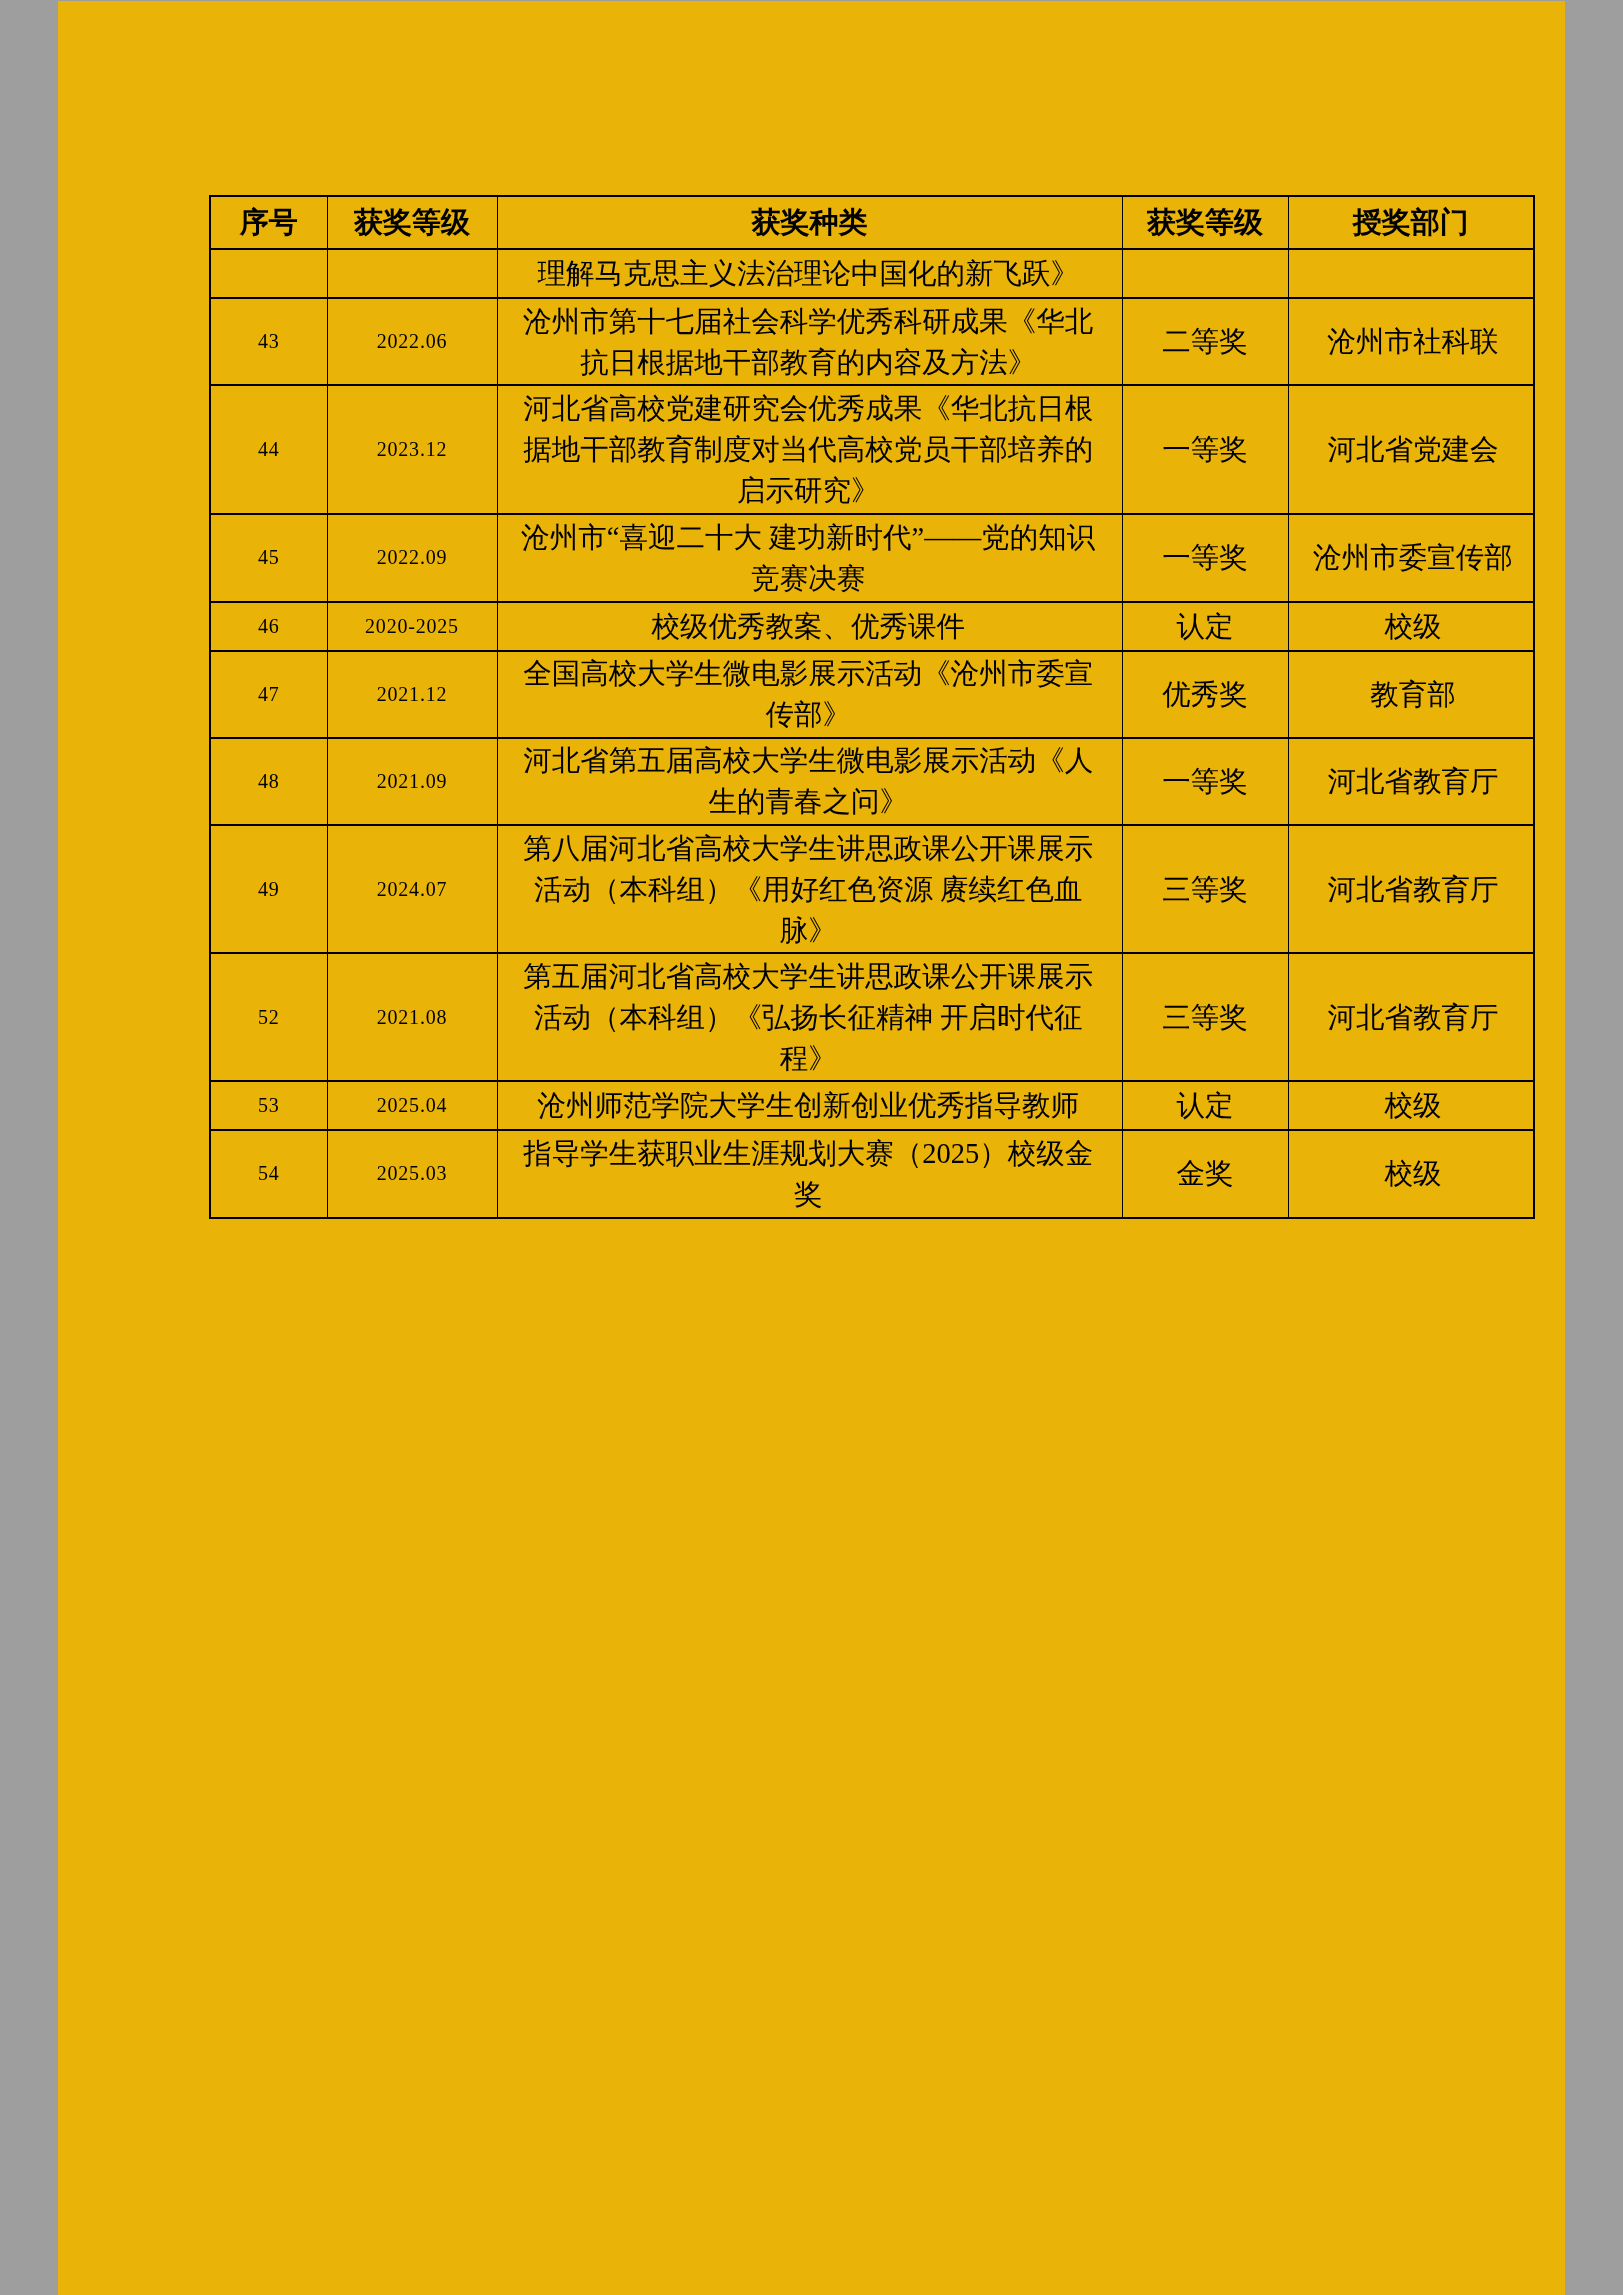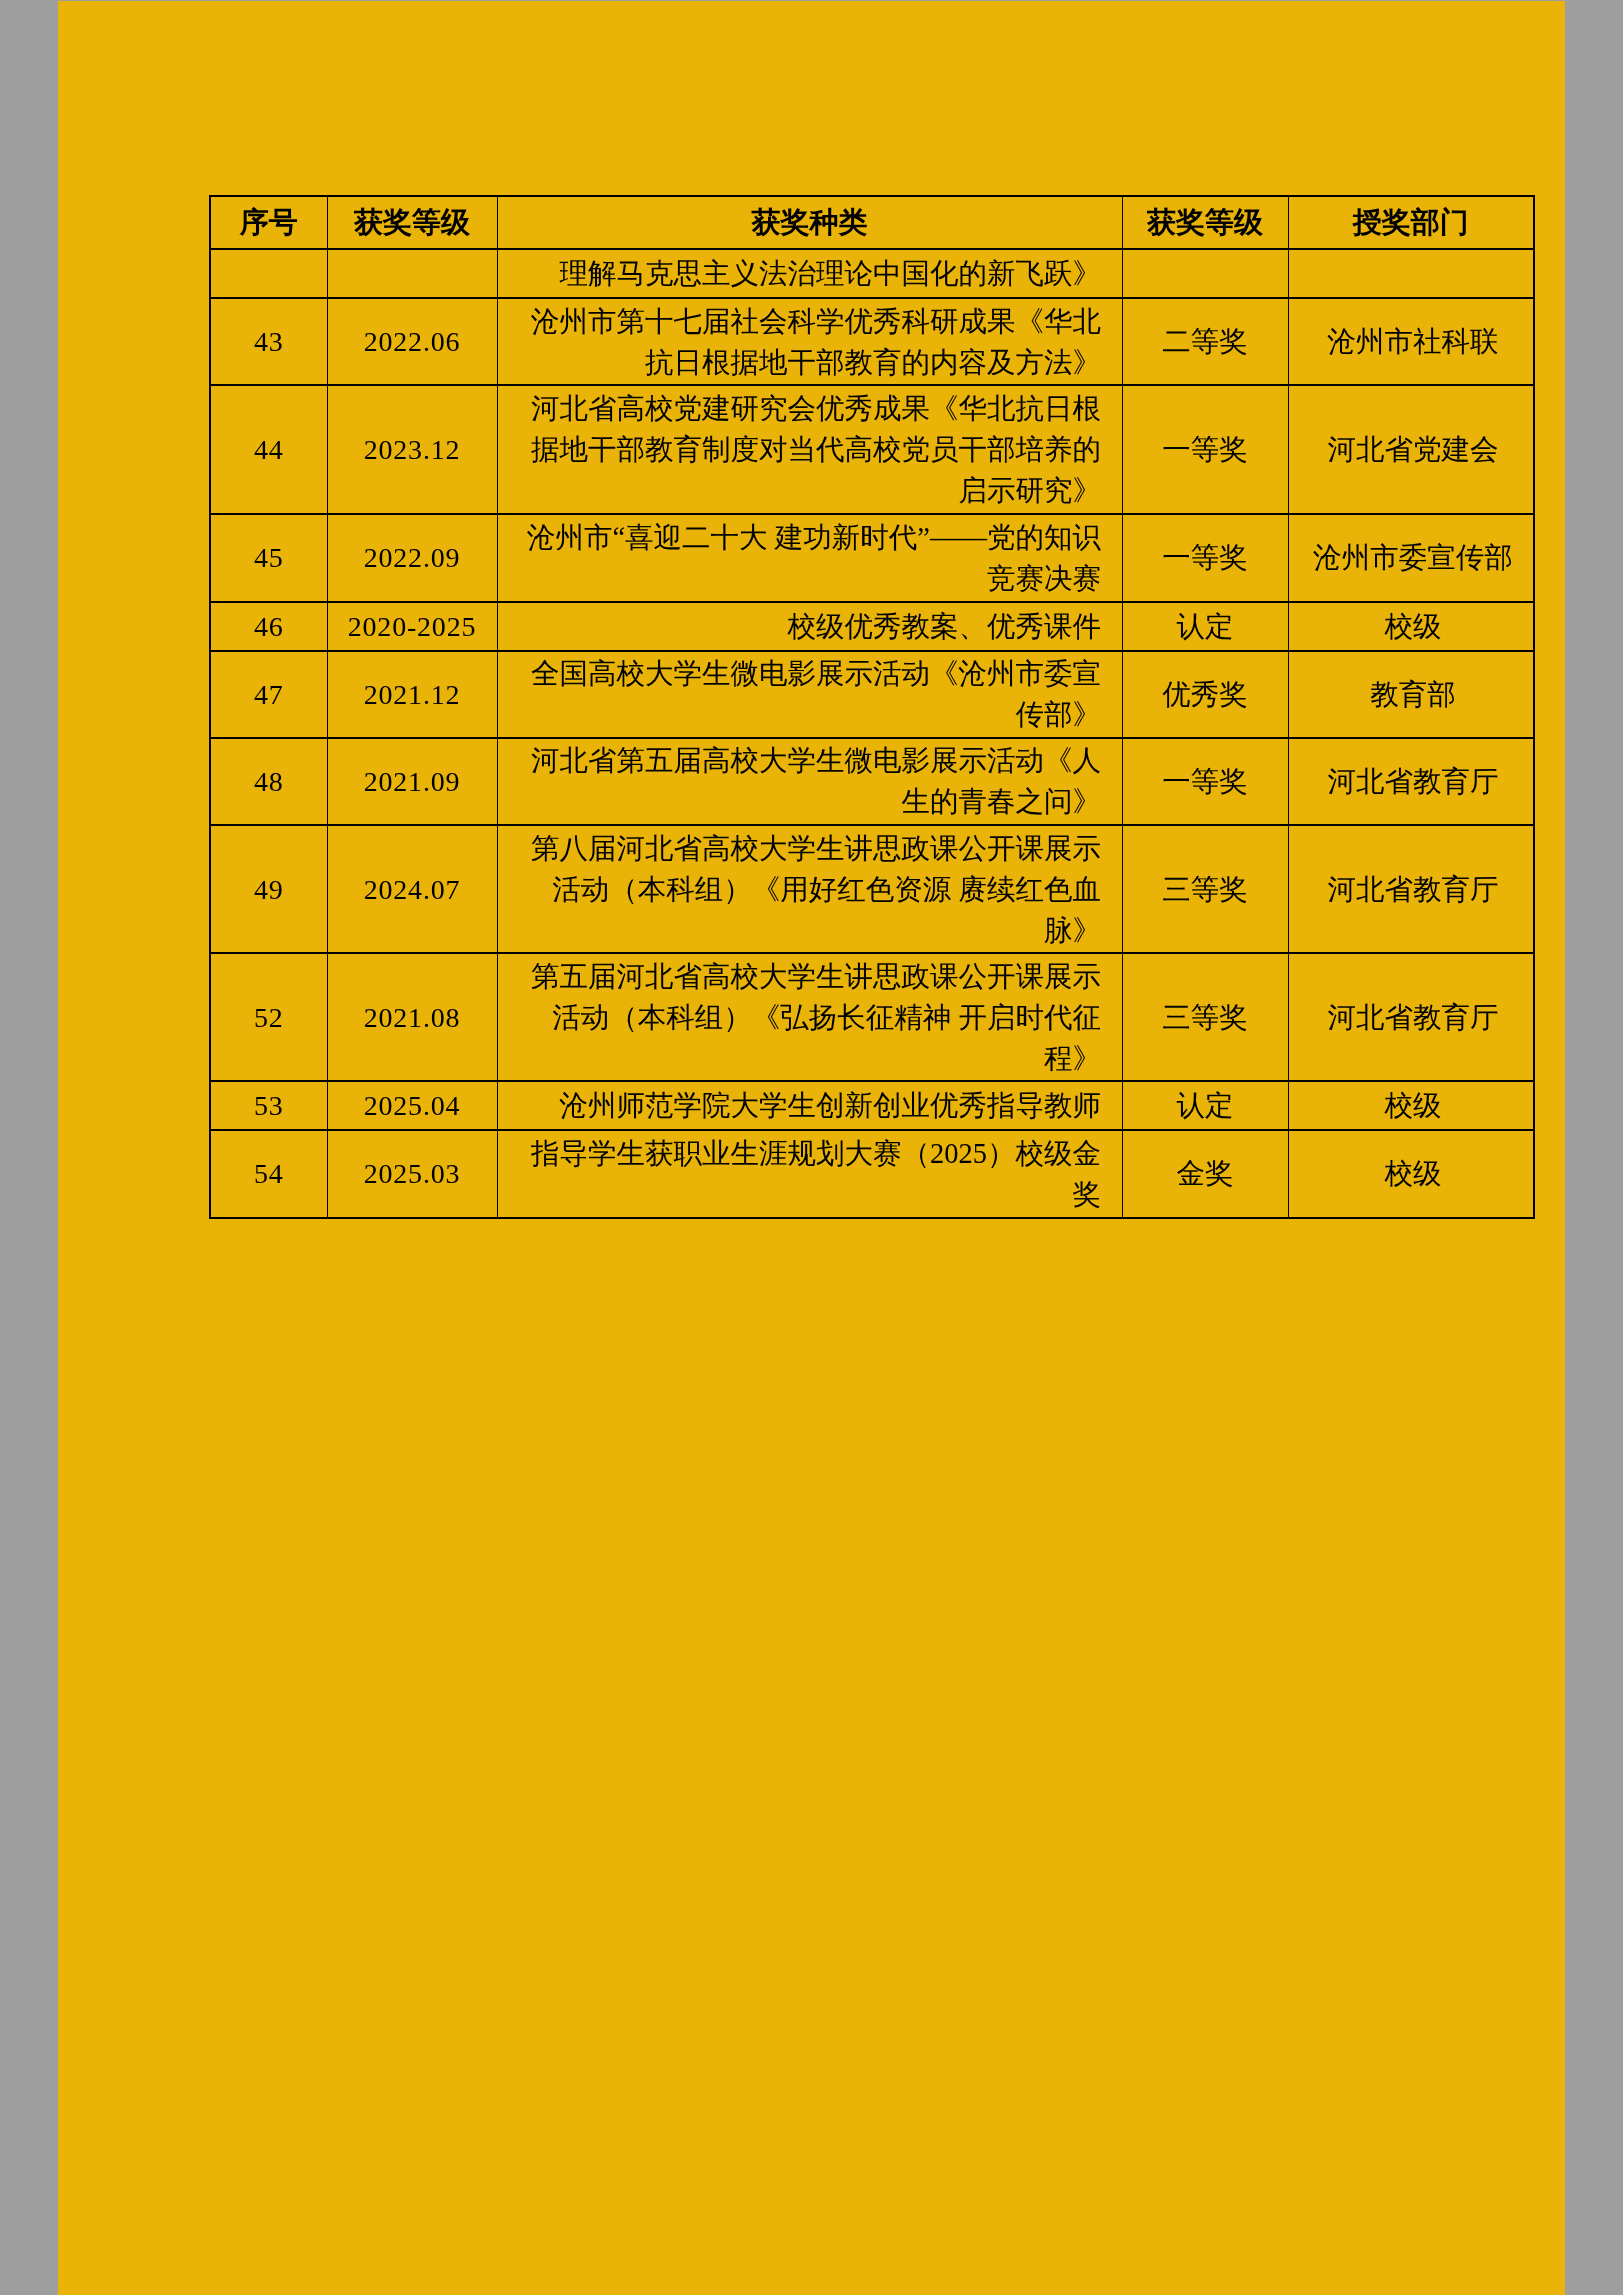--- a/index.html
+++ b/index.html
@@ -39,28 +39,28 @@
     overflow: hidden;
     word-break: break-all;
   }
   table.awards th {
     font-weight: bold;
     font-size: 29px;
     height: 48px;
   }
   
   table.awards td.cell-type {
-    text-align: right;
+    text-align: center;
     padding-left: 18px;
     padding-right: 20.6px;
   }
   
   table.awards td.cell-no,
   table.awards td.cell-date {
-    font-size: 28px;
+    font-size: 20px;
     letter-spacing: 0.8px;
   }
   table.awards td.cell-dept {
     padding-left: 11px;
     padding-right: 6.3px;
   }
   tr.r1 { height: 49px; }
   tr.r2 { height: 87px; }
   tr.r3 { height: 129px; }
 </style>

